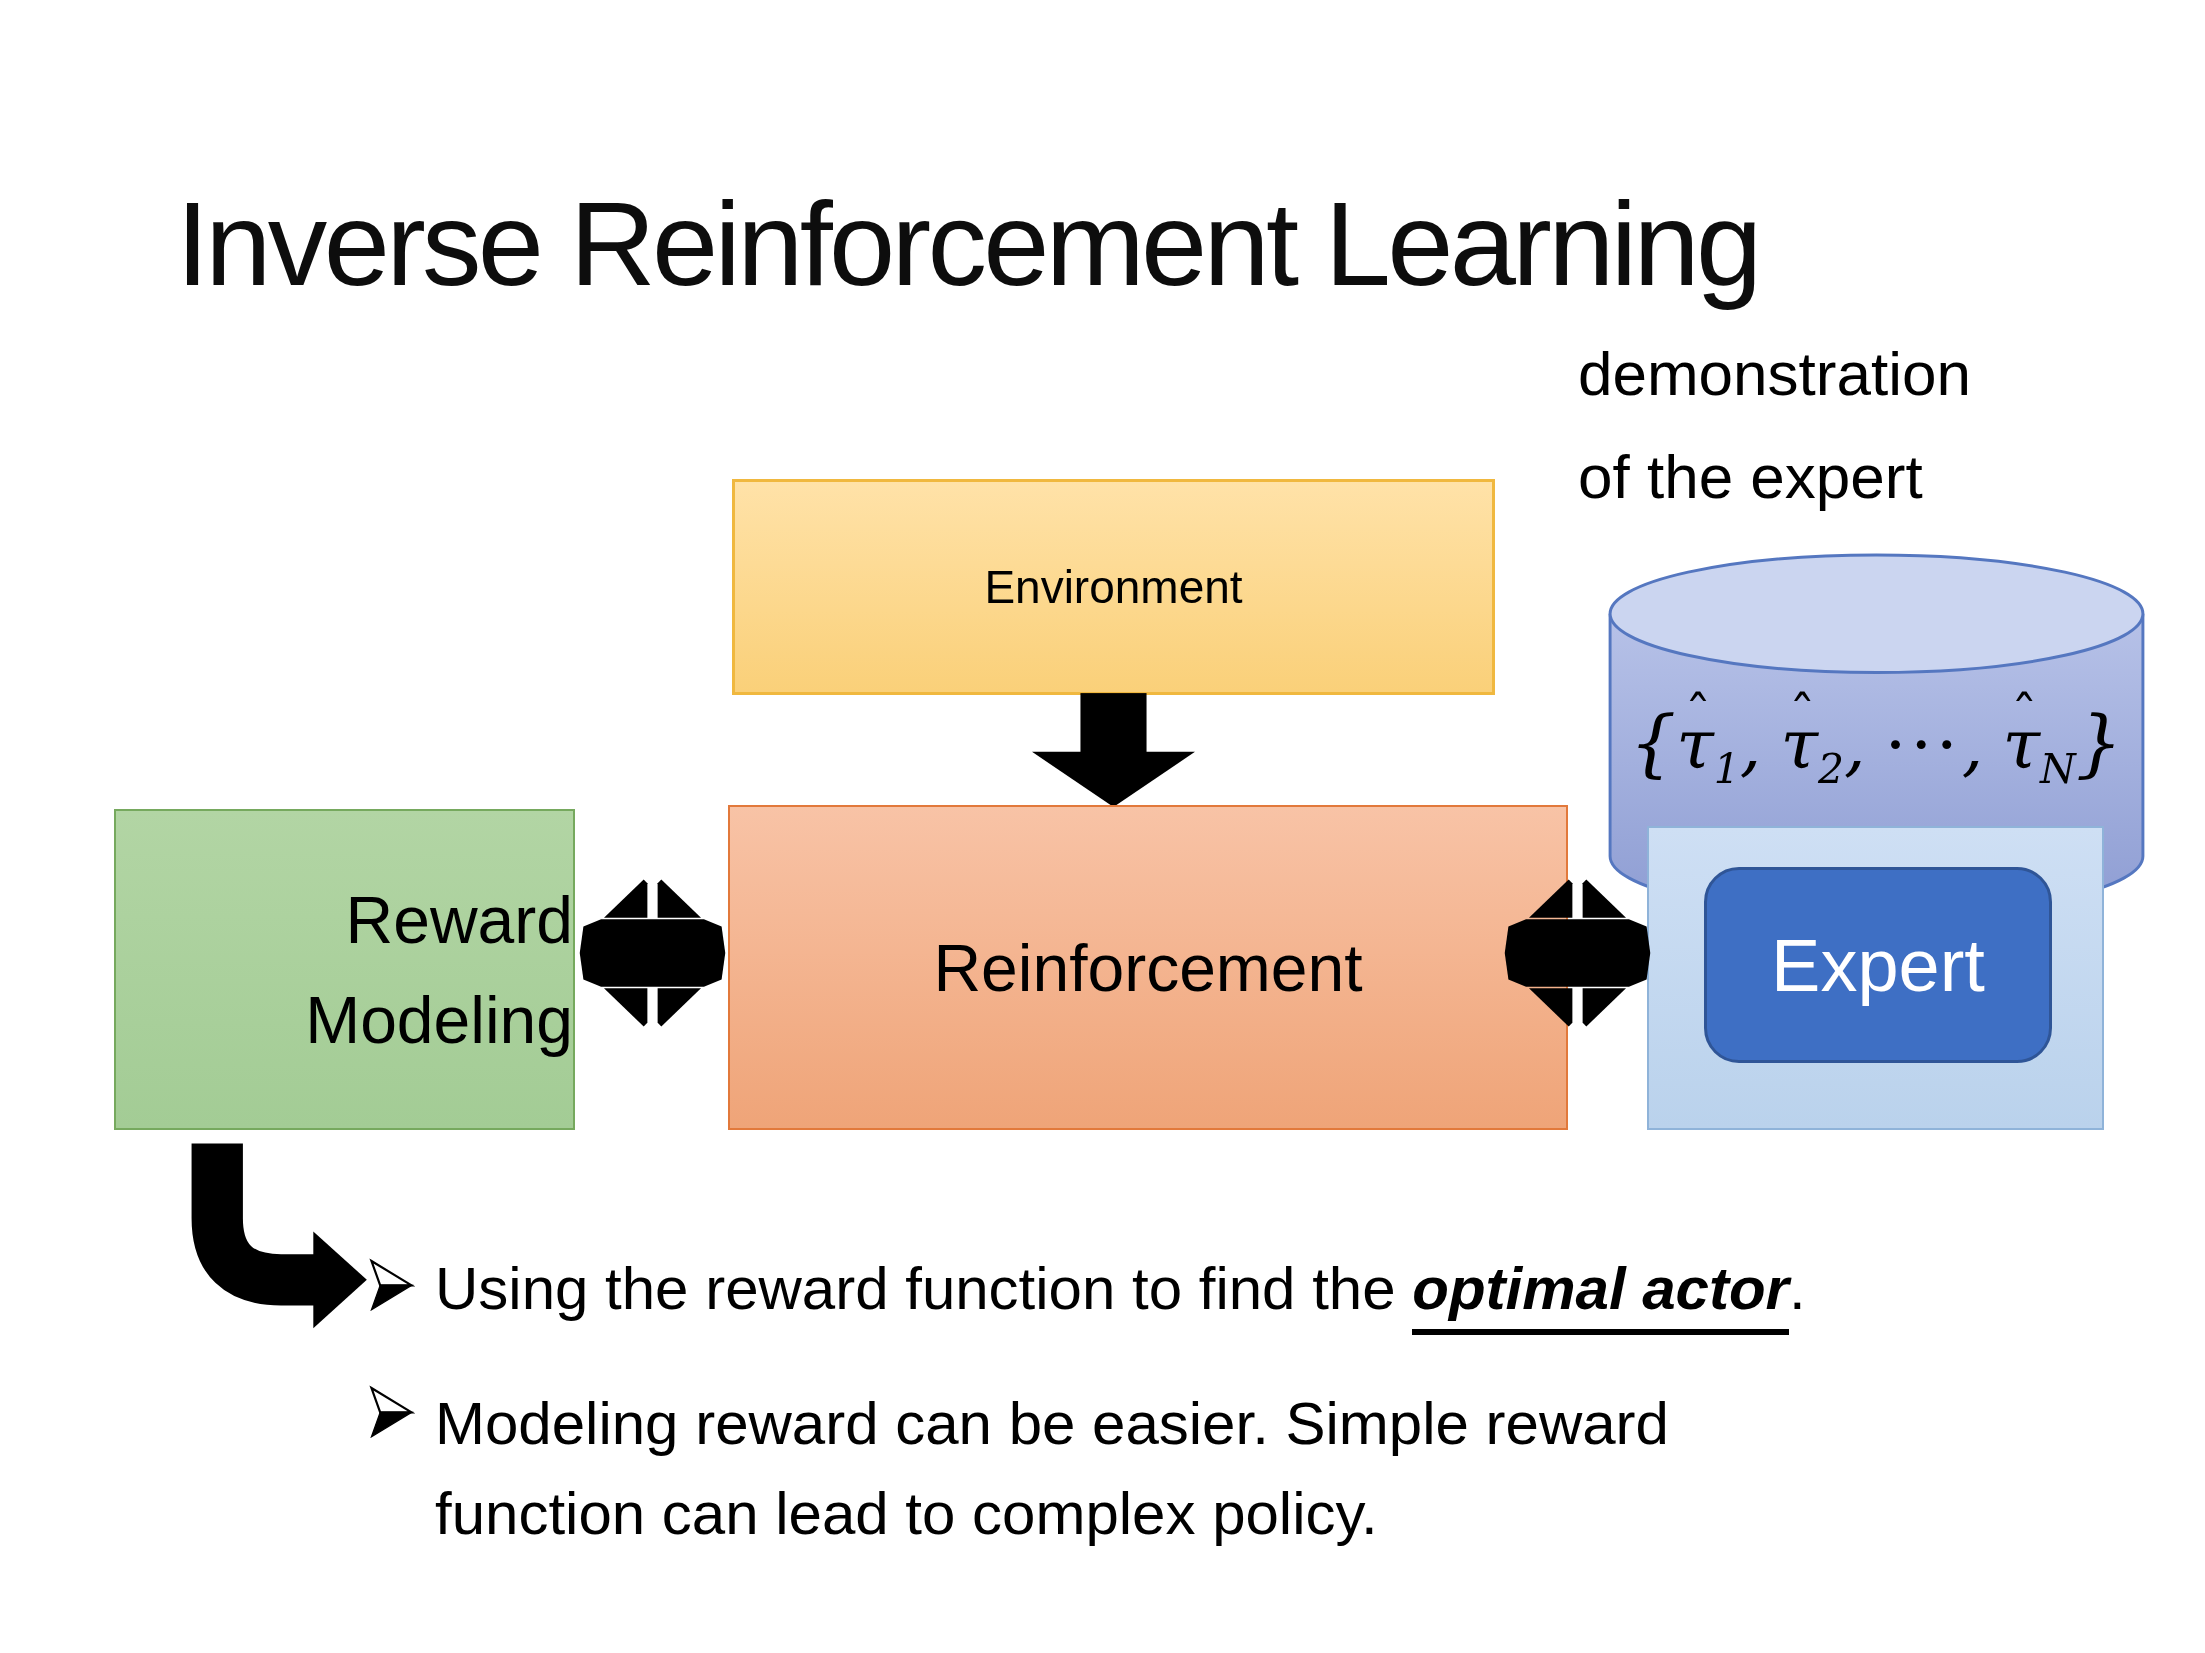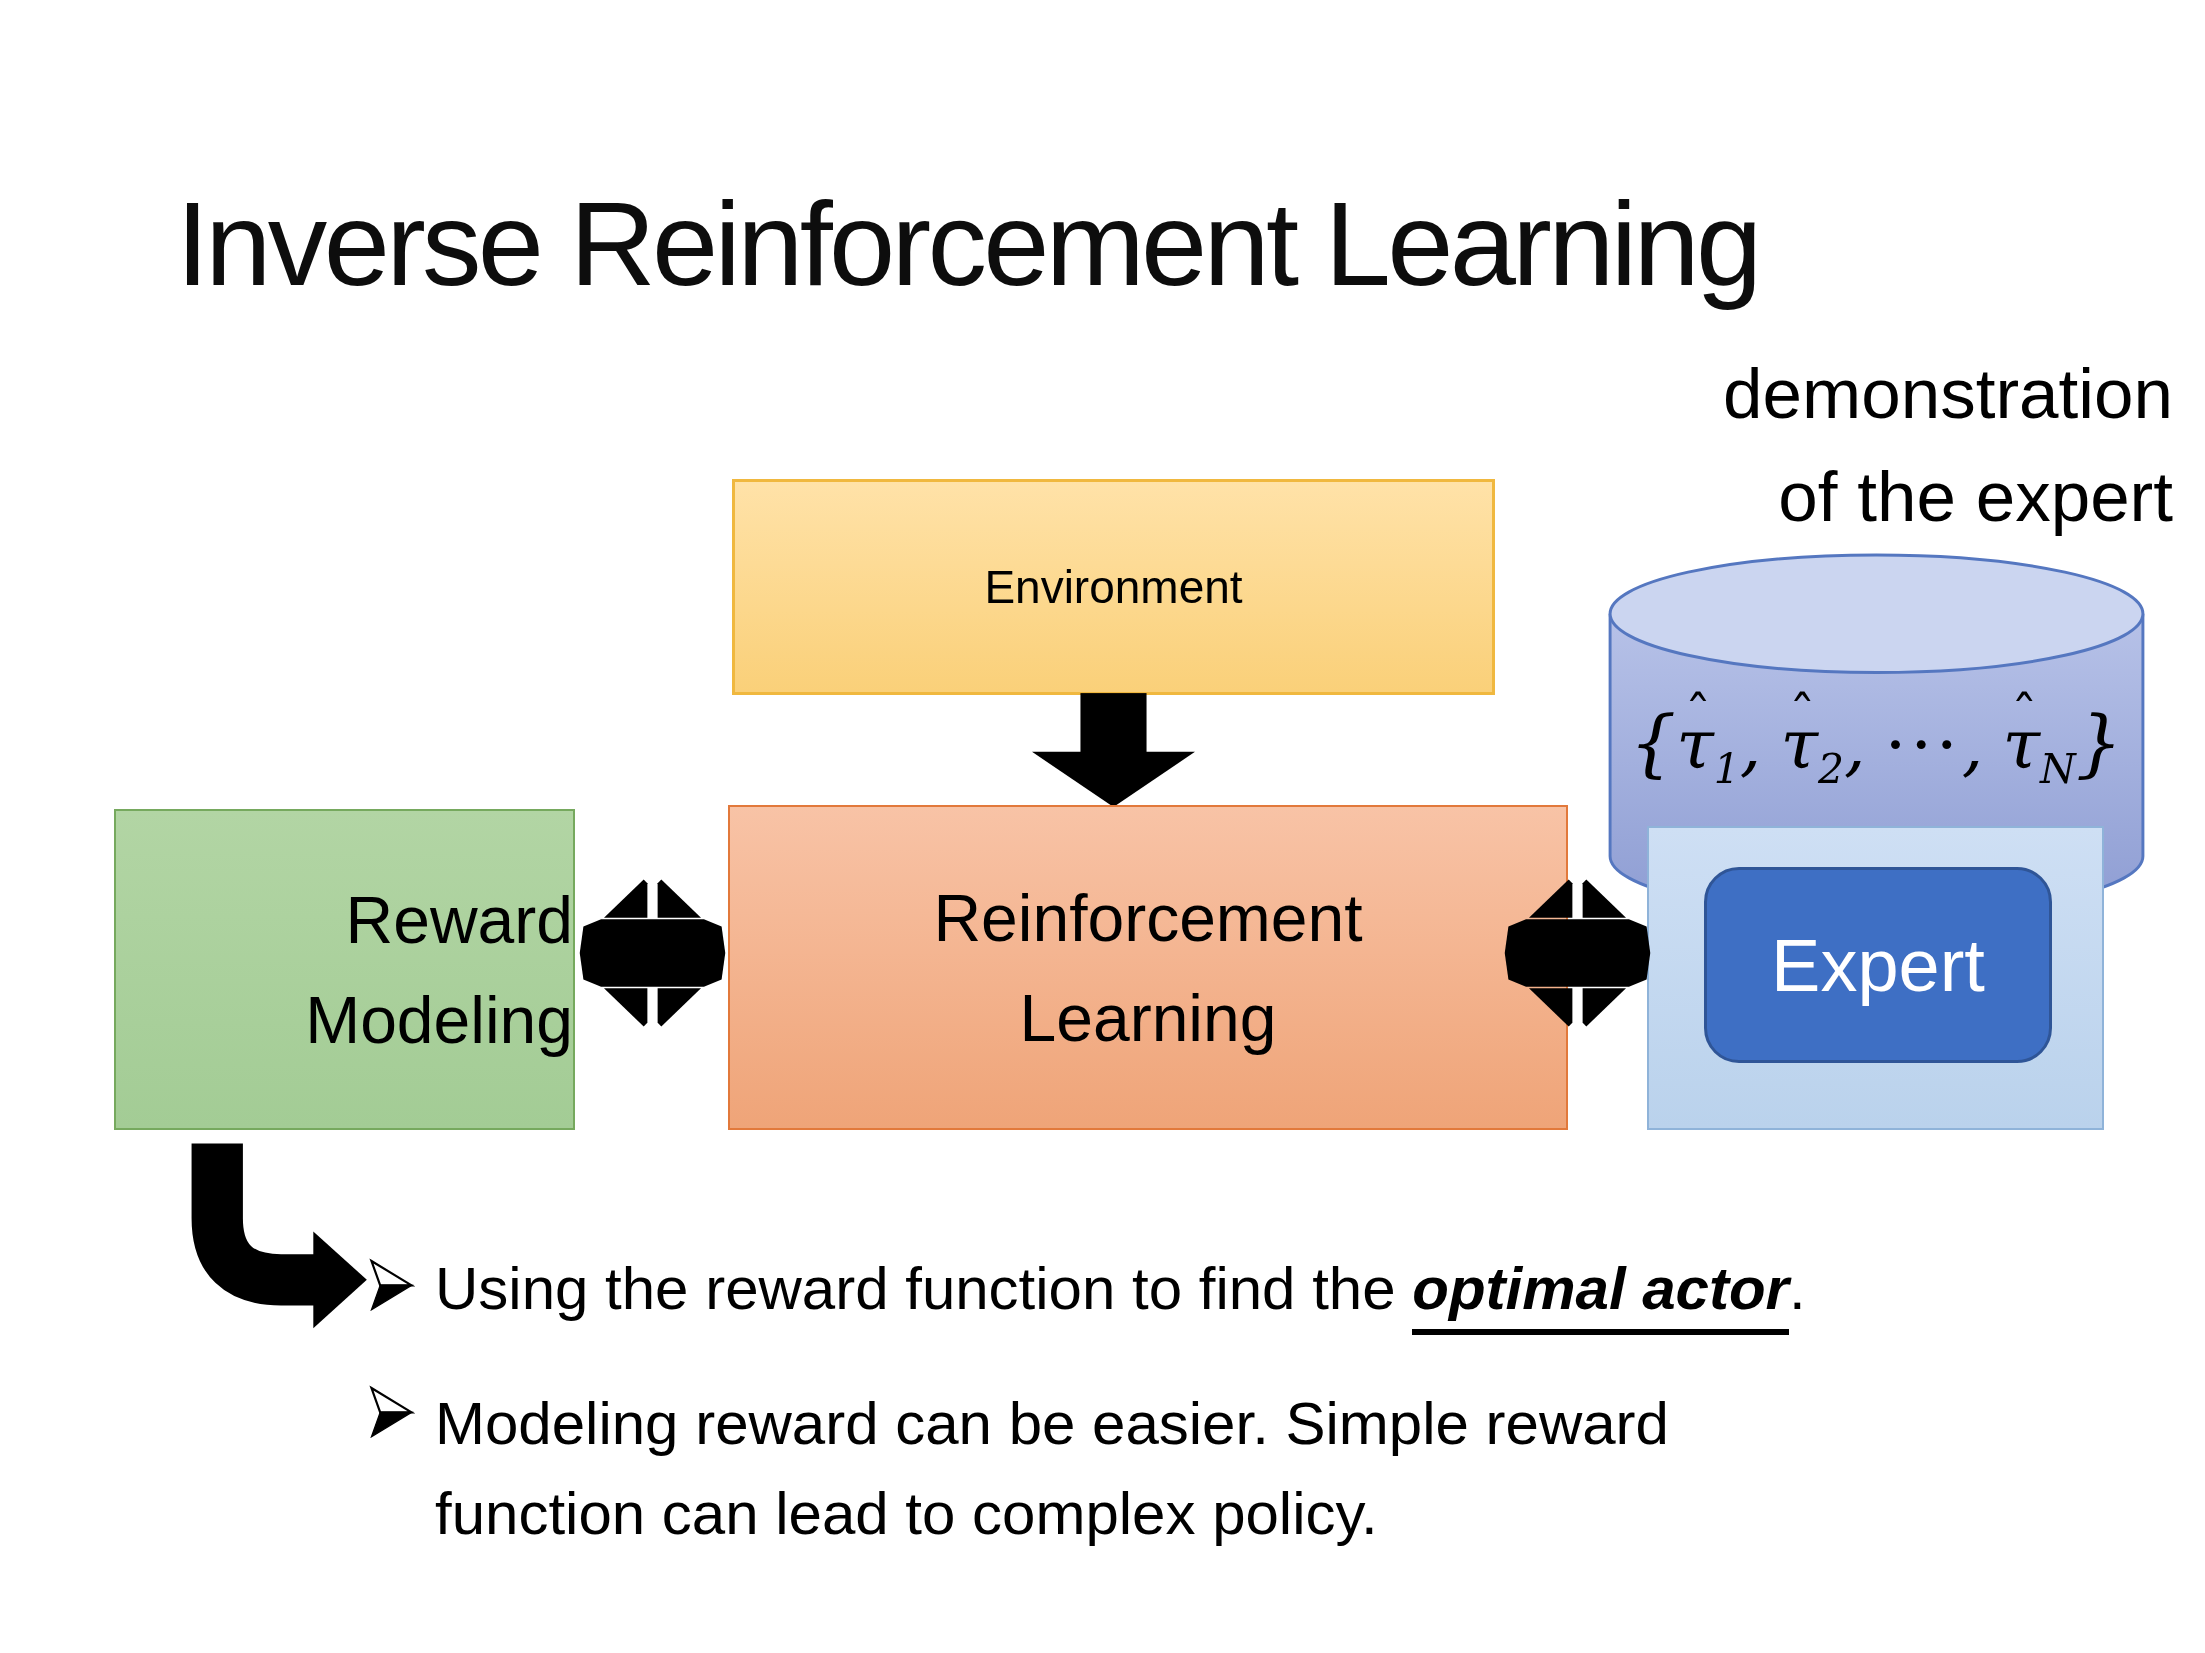--- a/index.html
+++ b/index.html
@@ -26,21 +26,21 @@
           display:flex;flex-direction:column;align-items:flex-end;justify-content:center;
           font-size:66px;line-height:100px;text-align:center;}
   .panel{left:1647px;top:826px;width:457px;height:304px;
           background:linear-gradient(180deg,#CEDFF4 0%,#BAD2EC 100%);
           border:2.2px solid #8FB3D9;}
   .expert-box{left:1704px;top:867px;width:348px;height:196px;border-radius:35px;
           background:#3E6FC4;border:3.7px solid #2F5597;color:#ffffff;
           display:flex;align-items:center;justify-content:center;font-size:74px;}
 
   
-  .demo{left:1578px;top:342px;width:595px;text-align:right;font-size:71px;line-height:103px;}
+  .demo{left:1578px;top:322px;width:595px;text-align:left;font-size:62px;line-height:103px;}
   .formula{left:1617px;top:700px;width:518px;text-align:center;
            font-family:"DejaVu Serif","Liberation Serif",serif;font-style:italic;font-size:68px;
            white-space:nowrap;}
   .formula .brace{font-size:1.08em;}
   .tau-wrap{position:relative;display:inline-block;}
   .tau-wrap .hat{position:absolute;left:58%;top:-0.40em;transform:translateX(-50%);
                  font-size:0.78em;font-style:normal;}
   .formula sub{font-size:0.6em;line-height:0;}
   .formula .sep{margin-right:0.28em;}
   .formula .dots{letter-spacing:0.06em;font-style:normal;}
@@ -95,21 +95,20 @@
     <span class="brace">{</span><span class="tau-group"><span class="tau-wrap"><span class="hat">ˆ</span><span>τ</span></span><sub>1</sub></span><span class="sep">,</span><span class="tau-group"><span class="tau-wrap"><span class="hat">ˆ</span><span>τ</span></span><sub>2</sub></span><span class="sep">,</span><span class="dots">···</span><span class="sep">,</span><span class="tau-group"><span class="tau-wrap"><span class="hat">ˆ</span><span>τ</span></span><sub>N</sub></span><span class="brace">}</span>
   </div>
 
   <div class="abs reward-box">
     <div>Reward</div>
     <div>Modeling</div>
   </div>
 
   <div class="abs rl-box">
     <div>Reinforcement</div>
-    <div>Learning</div>
   </div>
 
   <svg class="abs" style="left:579px;top:875px;" width="147" height="156" viewBox="0 0 200 212">
     <polygon points="6,70 30,60 170,60 194,70 199,106 194,142 170,152 30,152 6,142 1,106" fill="#000"></polygon>
     <polygon points="34,58 88,6 93,11 93,58" fill="#000"></polygon>
     <polygon points="107,11 112,6 166,58 107,58" fill="#000"></polygon>
     <polygon points="34,154 93,154 93,201 88,206" fill="#000"></polygon>
     <polygon points="107,154 166,154 112,206 107,201" fill="#000"></polygon>
   </svg>
 

